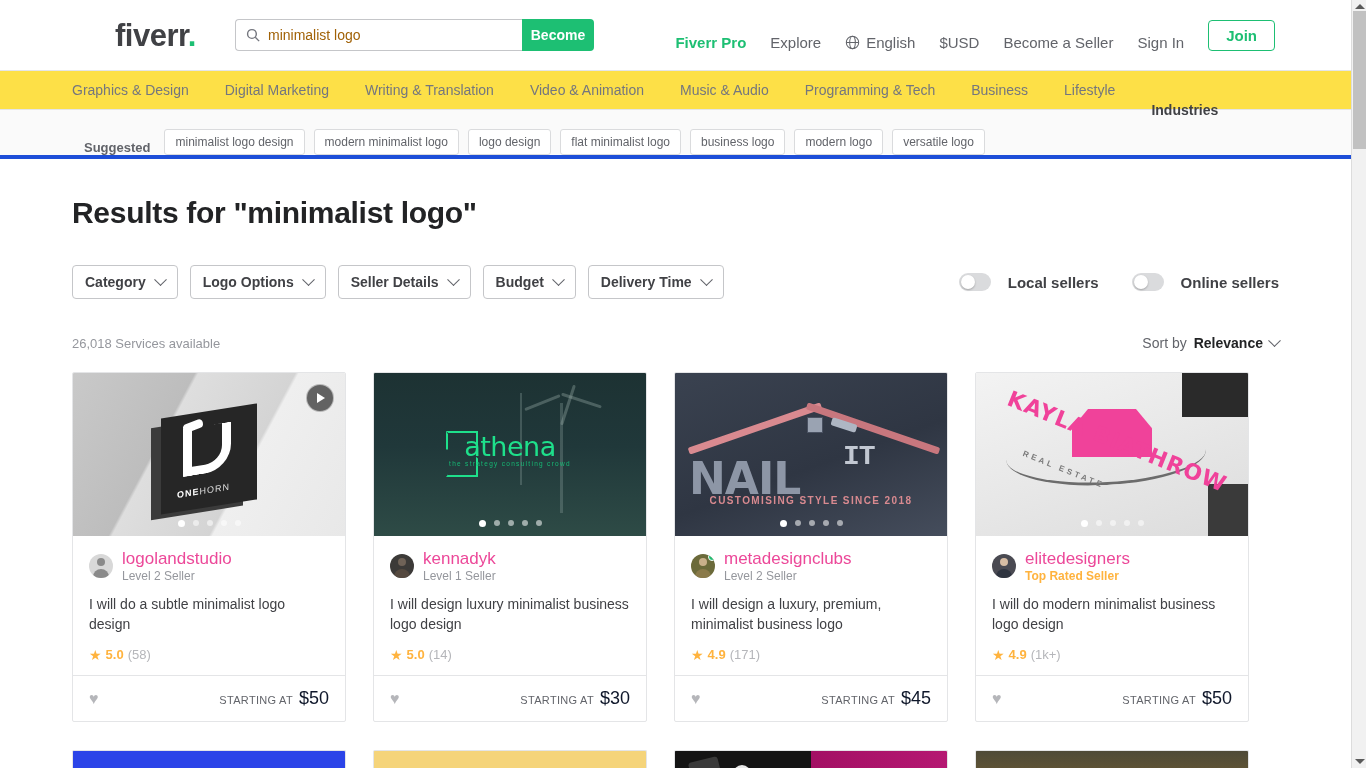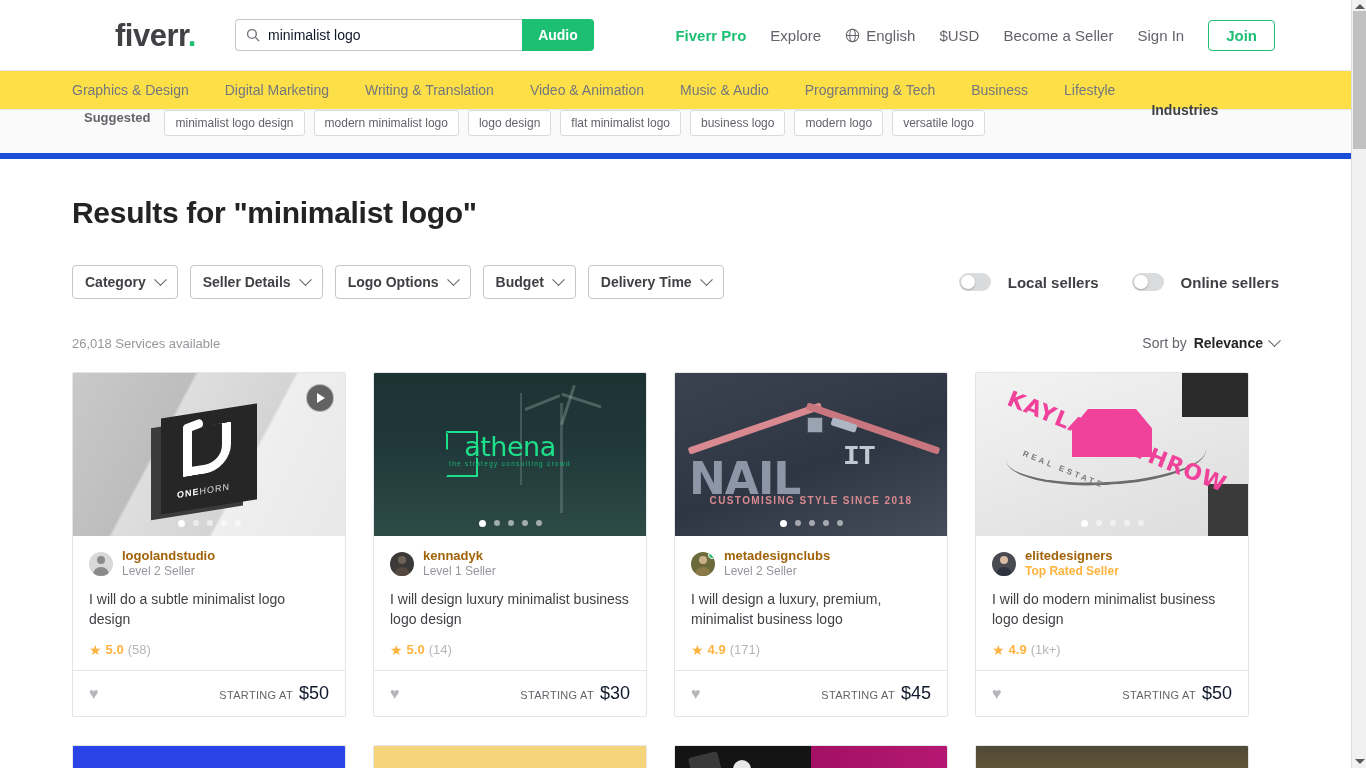--- a/index.html
+++ b/index.html
@@ -22,30 +22,30 @@
   .logo .dot { color: #1dbf73; }
 
   .searchwrap { display: flex; margin-left: 39px; height: 32px; }
   .searchbox {
     width: 287px; height: 32px; border: 1px solid #c5c6c9; border-right: none;
     border-radius: 4px 0 0 4px; display: flex; align-items: center; padding: 0 10px;
     background: #fff;
   }
   .searchbox svg { flex: none; margin-right: 8px; }
   .searchbox input {
-    border: none; outline: none; font-size: 14px; color: #0f172a;
+    border: none; outline: none; font-size: 14px; color: #a16207;
     font-family: "Liberation Sans", sans-serif; width: 100%; background: transparent;
   }
   .searchbtn {
     width: 72px; height: 32px; background: #1dbf73; color: #fff;
     border: none; border-radius: 0 4px 4px 0; font-size: 14px; font-weight: bold;
     font-family: "Liberation Sans", sans-serif; cursor: pointer;
   }
 
-  .hdr-right { margin-left: auto; display: flex; align-items: center; padding-right: 76px; gap: 0; }
+  .hdr-right { margin-left: auto; display: flex; align-items: flex-end; padding-right: 76px; gap: 0; }
   .hdr-link {
     font-size: 15px; color: #62646a; margin-left: 24px; cursor: pointer; white-space: nowrap;
   }
   .hdr-link.pro { color: #1dbf73; font-weight: bold; margin-left: 0; }
   .hdr-link.lang { display: flex; align-items: center; gap: 6px; }
   .join-btn {
     margin-left: 24px; border: 1px solid #1dbf73; color: #1dbf73; background: #fff;
     font-size: 15px; font-weight: bold; padding: 6px 17px; border-radius: 4px; cursor: pointer;
     font-family: "Liberation Sans", sans-serif;
   }
@@ -53,22 +53,22 @@
   
   .catnav {
     height: 39px; border-bottom: 1px solid #e4e5e7; display: flex; align-items: center;
     padding-left: 72px; gap: 36px; background: #fde047;
   }
   .catnav .item { font-size: 14px; color: #74767e; cursor: pointer; white-space: nowrap; }
   .catnav .item.active { color: #404145; font-weight: bold; margin-top: 39px; }
 
   
   .suggested {
-    height: 49px; background: #fafafa; border-bottom: 6px solid #1d4ed8;
-    display: flex; align-items: flex-start; padding-left: 84px; gap: 9px;
+    height: 49px; background: #fafafa; border-bottom: 4px solid #1d4ed8;
+    display: flex; align-items: flex-end; padding-left: 84px; gap: 9px;
   }
   .suggested .label { font-size: 13px; font-weight: bold; color: #62646a; margin-right: 5px; }
   .chip {
     border: 1px solid #dadbdd; background: #fff; border-radius: 3px;
     font-size: 12px; color: #62646a; padding: 5px 10px; cursor: pointer; white-space: nowrap;
   }
 
   
   .main { padding: 0 72px; }
   .results-title { font-size: 30px; font-weight: bold; color: #222325; margin-top: 37px; letter-spacing: -0.3px; }
@@ -112,21 +112,21 @@
 
   .card-body { padding: 12px 16px 0 16px; }
   .seller { display: flex; align-items: center; gap: 9px; }
   .avatar { width: 24px; height: 24px; border-radius: 50%; position: relative; flex: none;
             background: #d8d8d8; overflow: hidden; }
   .avatar .head { top: 4px; width: 8px; height: 8px; border-radius: 50%; background: #8a8a8a; position: absolute; left: 8px; }
   .avatar .body { bottom: 0; width: 16px; height: 9px; border-radius: 8px 8px 0 0; background: #8a8a8a; position: absolute; left: 4px; }
   .online-dot { position: absolute; right: -1px; top: -1px; width: 8px; height: 8px; border-radius: 50%;
                 background: #1dbf73; border: 1.5px solid #fff; }
   .seller-meta { display: flex; flex-direction: column; line-height: 1.25; }
-  .seller-name { font-size: 13px; font-weight: bold; color: #a16207; }
+  .seller-name { font-size: 17px; font-weight: normal; color: #ec4899; }
   .seller-level { font-size: 12px; color: #95979d; }
   .seller-level.top { color: #ffb33e; font-weight: bold; }
 
   .gig-title { font-size: 14px; color: #404145; line-height: 1.4; margin-top: 11px; min-height: 39px; cursor: pointer; }
   .rating { display: flex; align-items: center; gap: 4px; margin-top: 13px; padding-bottom: 13px; }
   .star { color: #ffb33e; font-size: 14px; line-height: 1; }
   .rating .val { font-size: 13px; font-weight: bold; color: #ffb33e; }
   .rating .cnt { font-size: 13px; color: #b5b6ba; }
 
   .card-foot { border-top: 1px solid #e4e5e7; height: 46px; display: flex; align-items: center;
@@ -225,21 +225,21 @@
     </div>
 
     <div class="searchwrap">
       <div class="searchbox">
         <svg width="14" height="14" viewBox="0 0 16 16">
           <circle cx="6.8" cy="6.8" r="5" fill="none" stroke="#74767e" stroke-width="1.6"></circle>
           <line x1="10.6" y1="10.6" x2="15" y2="15" stroke="#74767e" stroke-width="1.6"></line>
         </svg>
         <input type="text" value="minimalist logo" placeholder="Search for services" style="">
       </div>
-      <button class="searchbtn">Audio</button>
+      <button class="searchbtn">Become</button>
     </div>
 
     <div class="hdr-right">
       <div class="hdr-link pro">Fiverr Pro</div>
       <div class="hdr-link">Explore</div>
       <div class="hdr-link lang">
         <svg width="15" height="15" viewBox="0 0 16 16">
           <circle cx="8" cy="8" r="6.6" fill="none" stroke="#62646a" stroke-width="1.1"></circle>
           <ellipse cx="8" cy="8" rx="3" ry="6.6" fill="none" stroke="#62646a" stroke-width="1.1"></ellipse>
           <line x1="1.4" y1="8" x2="14.6" y2="8" stroke="#62646a" stroke-width="1.1"></line>
@@ -279,25 +279,25 @@
   <div class="main">
 
     <div class="results-title">Results for "minimalist logo"</div>
 
     <div class="filter-row">
       <div class="filter-btn">
         <span>Category</span>
         <span class="chev"></span>
       </div>
       <div class="filter-btn">
+        <span>Logo Options</span>
+        <span class="chev"></span>
+      </div>
+      <div class="filter-btn">
         <span>Seller Details</span>
-        <span class="chev"></span>
-      </div>
-      <div class="filter-btn">
-        <span>Logo Options</span>
         <span class="chev"></span>
       </div>
       <div class="filter-btn">
         <span>Budget</span>
         <span class="chev"></span>
       </div>
       <div class="filter-btn">
         <span>Delivery Time</span>
         <span class="chev"></span>
       </div>

